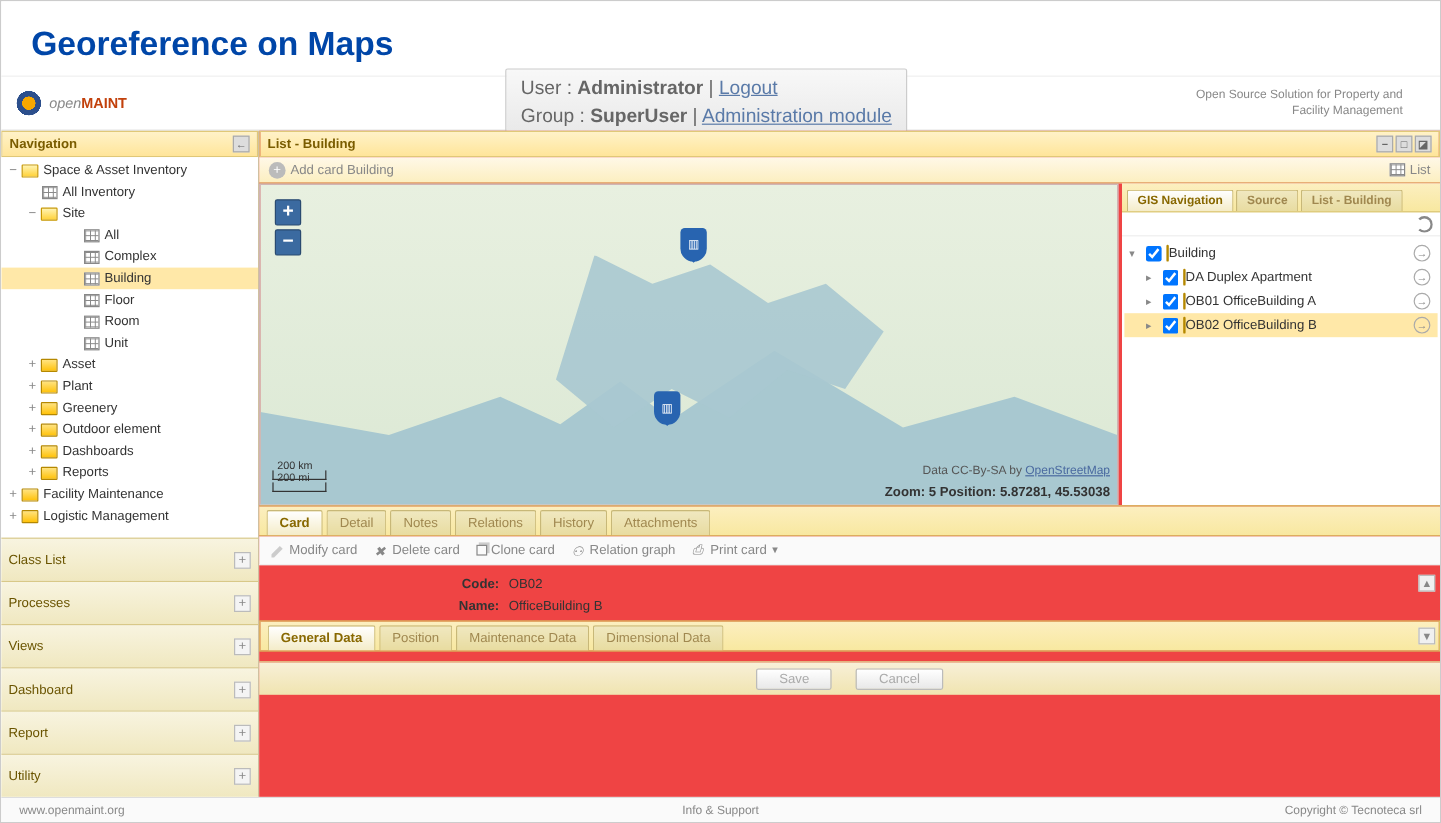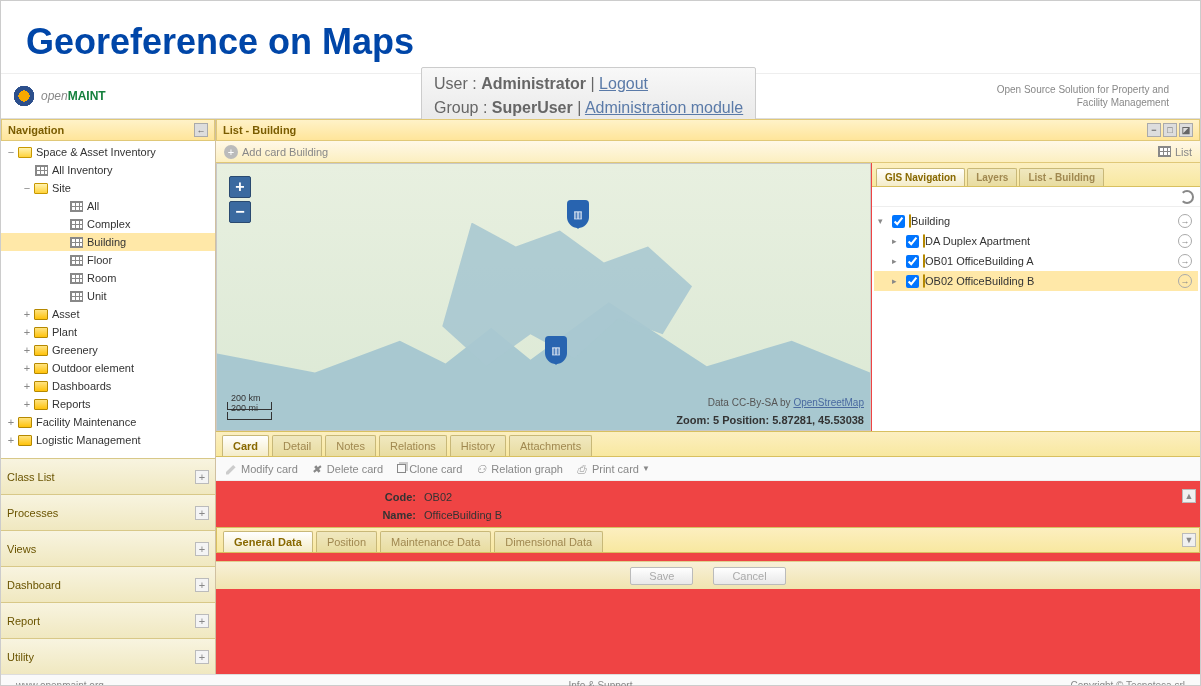--- a/index.html
+++ b/index.html
@@ -1,23 +1,23 @@
 <!DOCTYPE html>
 <html><head>
 <meta charset="utf-8">
 <style>
 * { box-sizing: border-box; margin: 0; padding: 0; }
 body { font-family: Tahoma, Verdana, sans-serif; font-size: 11px; color: #333; background: #fff; width: 1201px; height: 686px; overflow: hidden; border: 1px solid #ccc; }
 .page-header { background: #fff; padding: 20px 0 10px 25px; border-bottom: 1px solid #eee; }
-.page-title { font-size: 36px; font-weight: bold; color: #0046a8; font-family: Arial, sans-serif; }
+.page-title { font-size: 28px; font-weight: bold; color: #0046a8; font-family: Arial, sans-serif; }
 .top-bar { display: flex; align-items: center; height: 45px; background: #fff; border-bottom: 1px solid #ddd; }
 .logo-area { width: 210px; display: flex; align-items: center; padding-left: 10px; gap: 4px; }
 .logo-icon { width: 26px; height: 26px; background: radial-gradient(circle,#f7a800 30%,#2c4f8c 31%,#2c4f8c 55%,transparent 56%); border-radius: 50%; position:relative;}
 .logo-text { font-size: 12px; color: #888; font-style: italic; }
-.logo-text b { color: #15803d; font-style: normal; }
+.logo-text b { color: #c2410c; font-style: normal; }
 .user-info { flex: 0 0 auto; margin-left: 210px; background: linear-gradient(#f8f8f8,#e8e8e8); border: 1px solid #ccc; border-radius: 2px; padding: 4px 12px; font-size: 16px; color: #666; line-height: 1.5; }
 .user-info a { color: #5a7aa8; text-decoration: underline; cursor: pointer; }
 .tagline { margin-left: auto; text-align: right; padding-right: 31px; font-size: 10px; color: #888; line-height: 1.3; }
 .main-layout { display: flex; height: 555px; }
 .sidebar { width: 215px; background: #fff; border-right: 1px solid #d0c0a0; display:flex; flex-direction:column; }
 .sb-header, .panel-header { background: linear-gradient(#fff2c8,#ffe59a); border: 1px solid #e0c878; height: 22px; display: flex; align-items: center; padding: 0 6px; font-size: 11px; color: #7a5c00; font-weight: bold; }
 .sb-header .tool, .panel-header .tool { margin-left: auto; width: 14px; height: 14px; background: #ddd; border: 1px solid #aaa; font-size: 9px; line-height: 12px; text-align: center; cursor: pointer; color:#666;}
 .panel-header .tools { margin-left: auto; display: flex; gap: 2px; }
 .tree { flex: 1; overflow: hidden; font-size: 11px; padding-top: 2px; background:#fff; }
 .tree-node { display: flex; align-items: center; height: 18px; padding-left: 4px; white-space: nowrap; cursor: pointer; }
@@ -41,21 +41,21 @@
 .map-zoom div { width: 22px; height: 22px; background: #3b6aa0; color: #fff; font-size: 16px; font-weight: bold; text-align: center; line-height: 20px; border: 1px solid #2a4a70; margin-bottom: 3px; border-radius: 2px; cursor: pointer; }
 .marker { position: absolute; width: 22px; height: 28px; background: #2864b0; border-radius: 4px 4px 12px 12px; display:flex; align-items:center; justify-content:center;}
 .marker::after{content:"";position:absolute;bottom:-6px;left:6px;border:5px solid transparent;border-top-color:#2864b0;}
 .marker span{color:#fff;font-size:10px;}
 .map-attr { position: absolute; right: 6px; bottom: 22px; font-size: 10px; color: #555; }
 .map-attr a { color: #4a6aa0; text-decoration: underline; }
 .map-pos { position: absolute; right: 6px; bottom: 4px; font-size: 11px; font-weight: bold; color: #333; }
 .map-scale { position: absolute; left: 10px; bottom: 8px; font-size: 9px; color: #333; }
 .map-scale div{border:1px solid #333;border-top:none;height:8px;width:45px;margin-bottom:2px;padding-left:17px;line-height:0;position:relative;}
 .map-scale div span{position:absolute;top:-4px;left:3px;}
-.gis-panel { width: 329px; border-left: 1px solid #ef4444; background:#fff; display:flex; flex-direction:column;}
+.gis-panel { width: 268px; border-left: 3px solid #ef4444; background:#fff; display:flex; flex-direction:column;}
 .gis-tabs { display: flex; background: linear-gradient(#fcefc0,#f8e8a0); border-bottom: 1px solid #d8c060; height: 24px; align-items: flex-end; padding-left: 4px; gap:2px;}
 .gis-tab { background: linear-gradient(#fff,#f4ecc8); border: 1px solid #c8b878; border-bottom: none; padding: 3px 8px; font-size: 10px; color: #886800; border-radius: 2px 2px 0 0; cursor: pointer; font-weight:bold;}
 .gis-tab.inactive{background:linear-gradient(#f0e8c0,#e8dca0);color:#a08850;}
 .gis-toolbar{height:20px;border-bottom:1px solid #eee;display:flex;justify-content:flex-end;padding-right:6px;align-items:center;}
 .refresh-icon{width:14px;height:14px;border:2px solid #888;border-left-color:transparent;border-radius:50%;cursor:pointer;}
 .gis-tree { padding: 4px 2px; font-size: 11px; flex:1;}
 .gis-node { display: flex; align-items: center; height: 20px; padding-left: 4px; cursor: pointer; }
 .gis-node.selected { background: #ffe8a8; }
 .gis-node input { margin: 0 4px; }
 .gis-node .arrow { width: 10px; color: #888; font-size:9px;}
@@ -301,21 +301,21 @@
         </div>
         <div class="map-attr">
           <span>Data CC-By-SA by </span><a>OpenStreetMap</a>
         </div>
         <div class="map-pos">Zoom: 5 Position: 5.87281, 45.53038</div>
       </div>
 
       <div class="gis-panel">
         <div class="gis-tabs" id="gis-tabs">
             <div class="gis-tab">GIS Navigation</div>
-            <div class="gis-tab inactive">Layers</div>
+            <div class="gis-tab inactive">Source</div>
             <div class="gis-tab inactive">List - Building</div>
           </div>
         <div class="gis-toolbar">
             <div class="refresh-icon"></div>
           </div>
         <div class="gis-tree" id="gis-tree">
             <div class="gis-node">
               <span class="arrow">▾</span>
               <input type="checkbox" checked="" style="">
               <span class="icon"><span class="folder-icon"></span></span>

